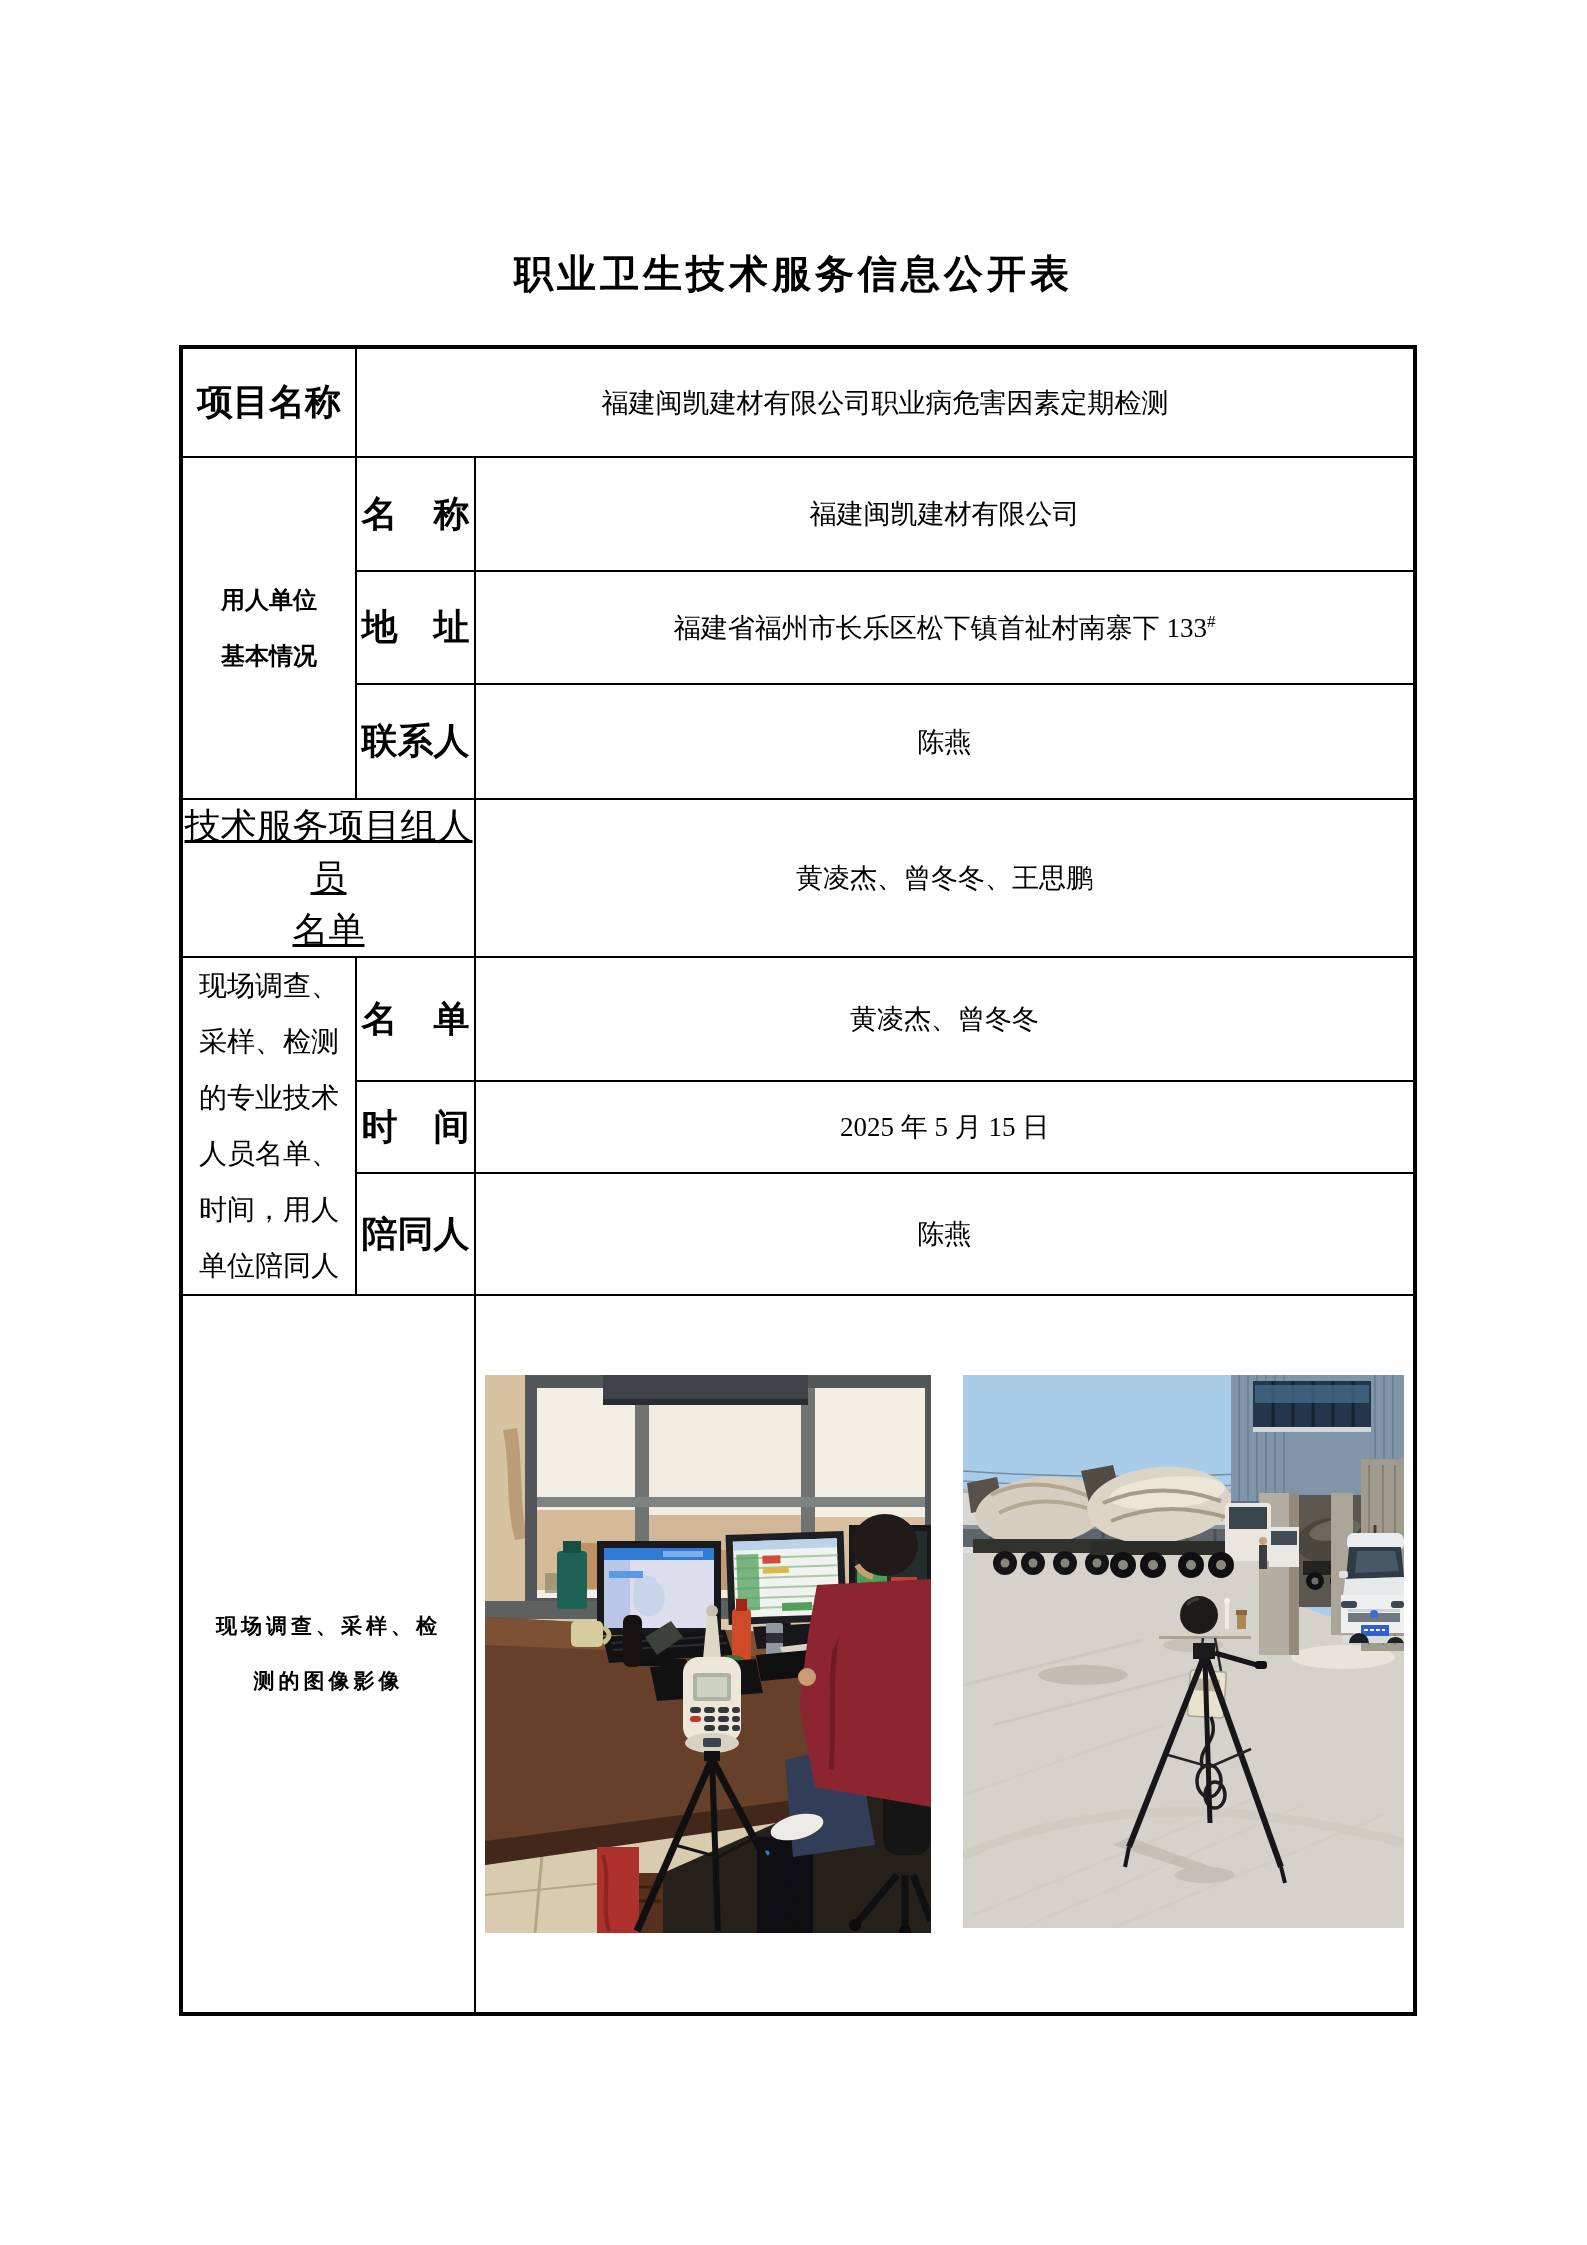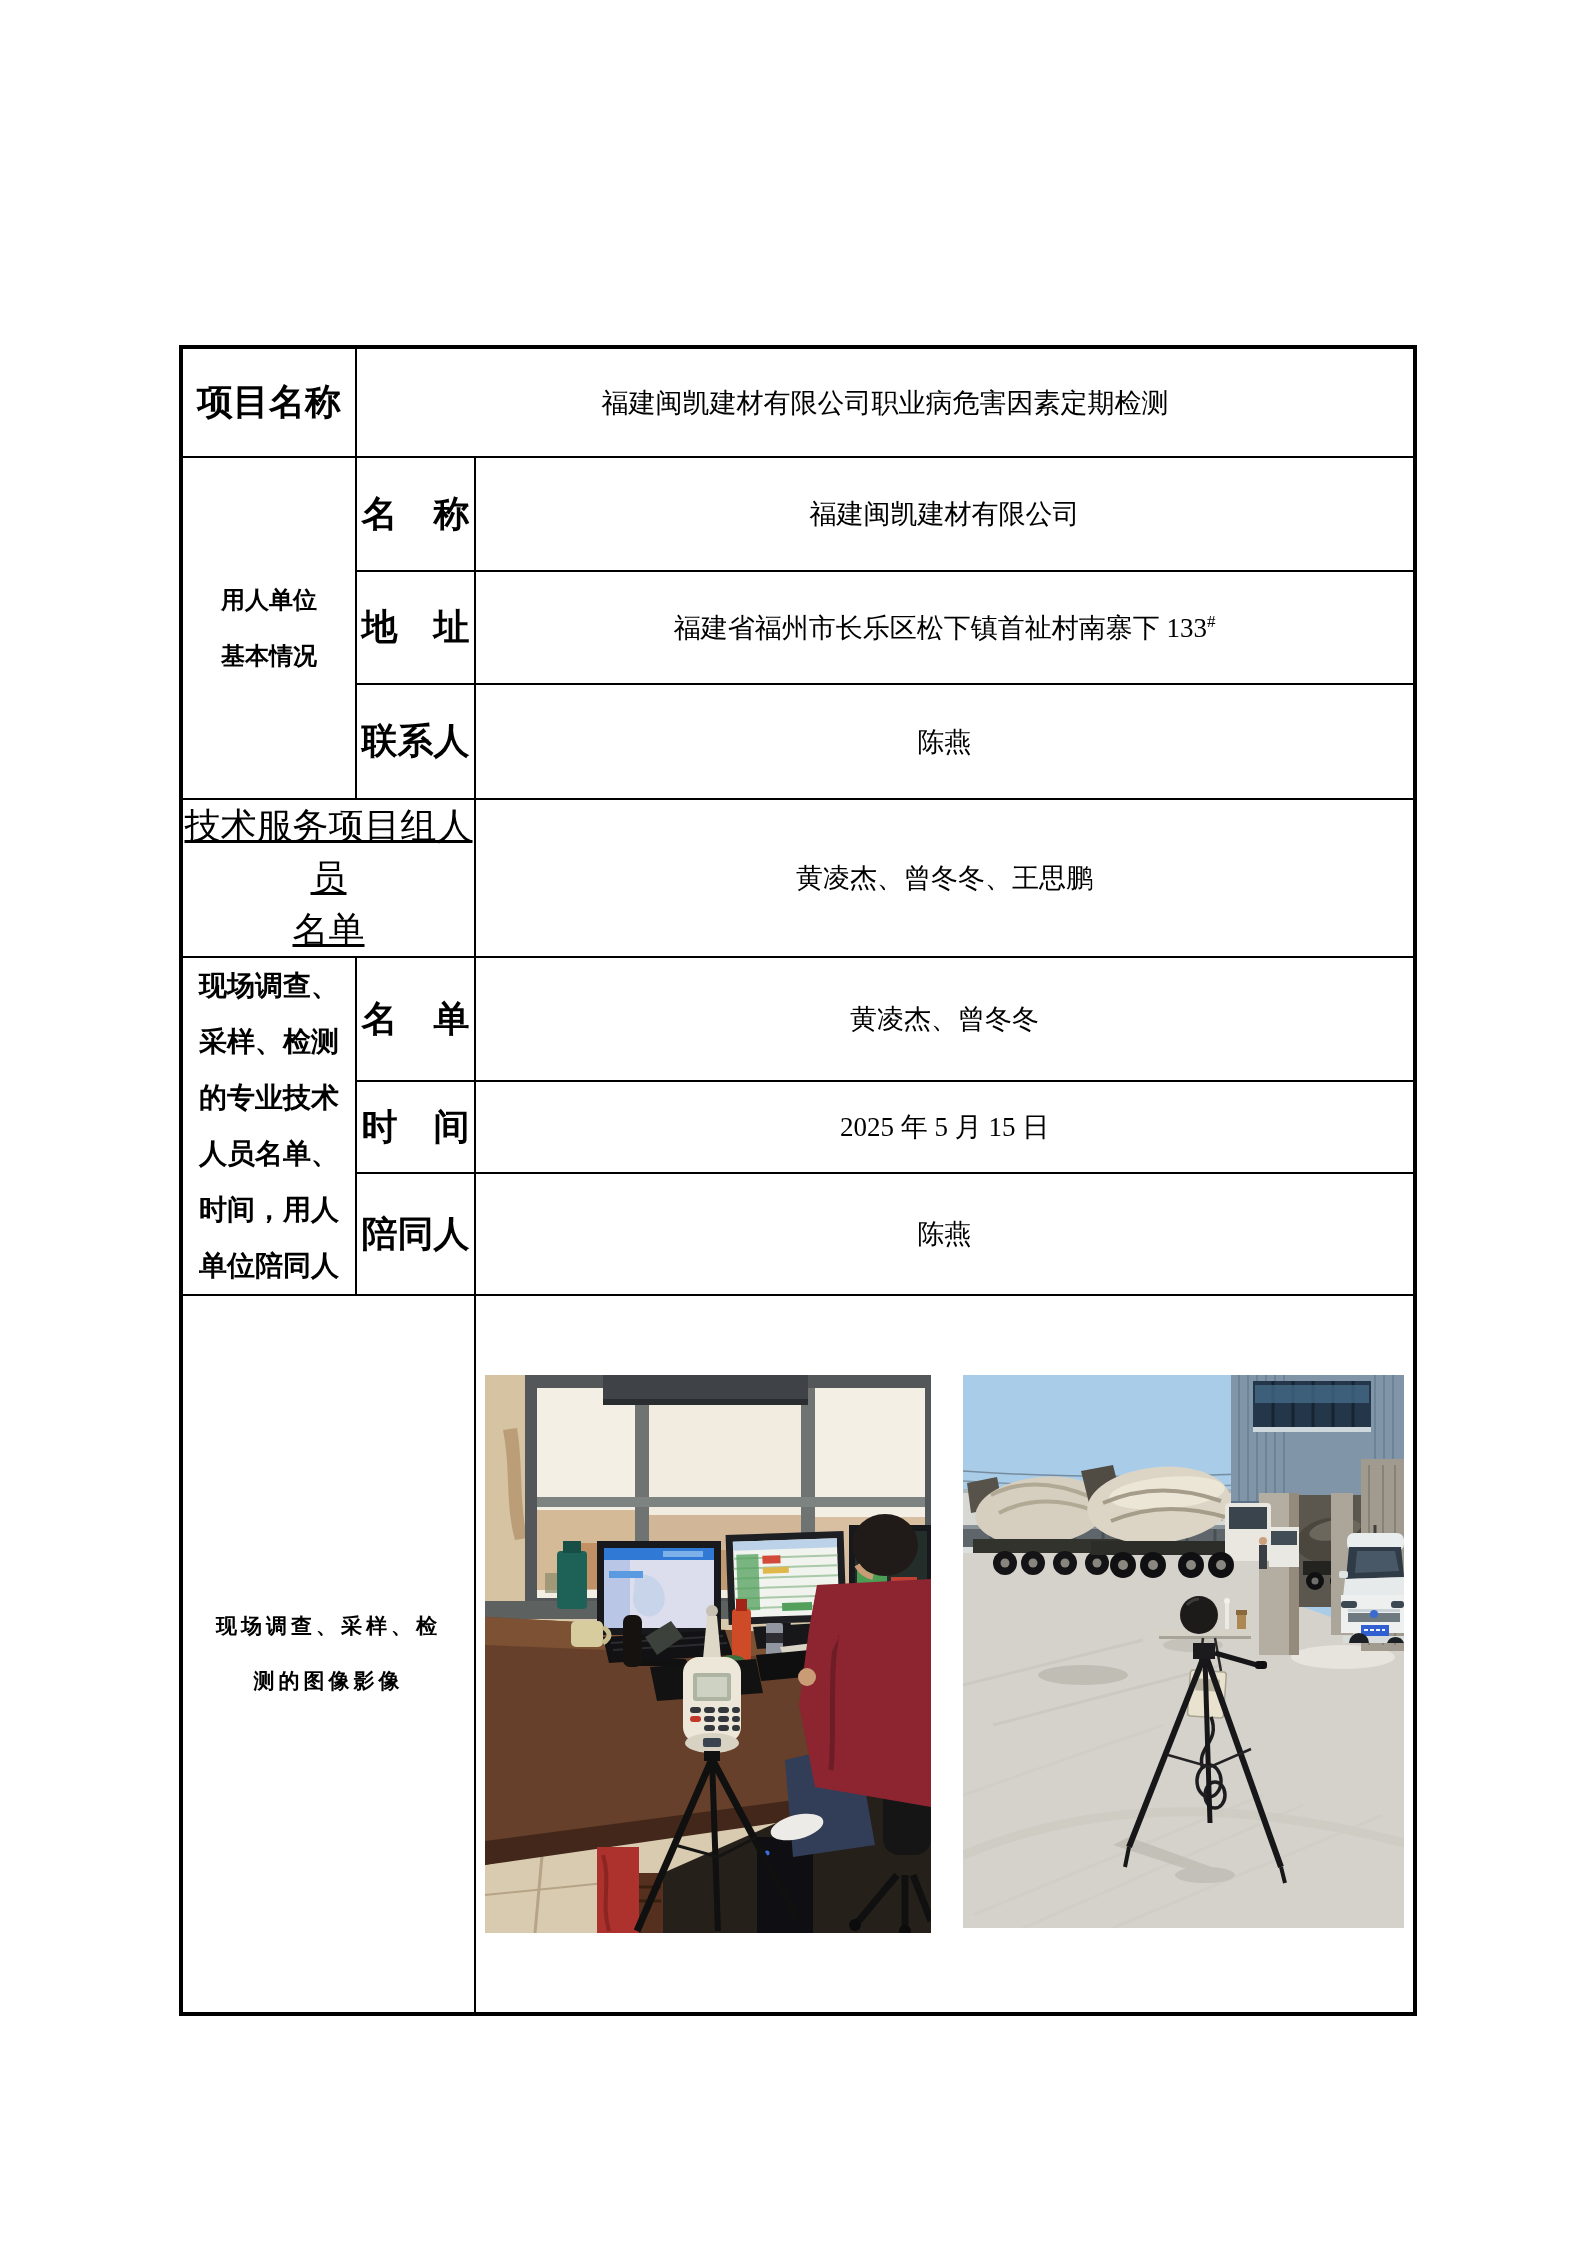--- a/index.html
+++ b/index.html
@@ -36,35 +36,36 @@
     vertical-align:middle;
     overflow:hidden;
   }
   .lab{font-weight:bold;font-size:24px;}
   .lab .ln{display:block;line-height:56px;}
   .team-lab .ln{display:block;line-height:52px;font-size:36px;text-decoration:underline;}
   .sublab{font-weight:bold;font-size:36px;}
   .val{font-size:27px;margin-left:16px;}
   .val sup{font-size:17px;vertical-align:super;}
   .fw-wrap{display:inline-block;text-align:left;}
-  .fw-wrap .ln{display:block;font-weight:bold;font-size:28px;line-height:56px;}
+  .fw-wrap .ln{display:block;font-weight:normal;font-size:28px;line-height:56px;}
   .media-lab .ln{display:block;font-weight:bold;font-size:21px;line-height:55px;letter-spacing:4px;}
   td.photo-cell{
     vertical-align:top;
     text-align:left;
     padding:75px 0 0 8px;
   }
   .photo{display:inline-block;vertical-align:top;}
   .photo + .photo{margin-left:28px;}
 </style>
 </head>
 <body>
 
 <div class="sheet">
 
+  <div class="doc-title">职业卫生技术服务信息公开表</div>
 
   <table class="main">
     <colgroup>
       <col style="width:175px">
         <col style="width:119px">
         <col style="width:940px">
     </colgroup>
 
     <tbody>
         <tr style="height:110px">

